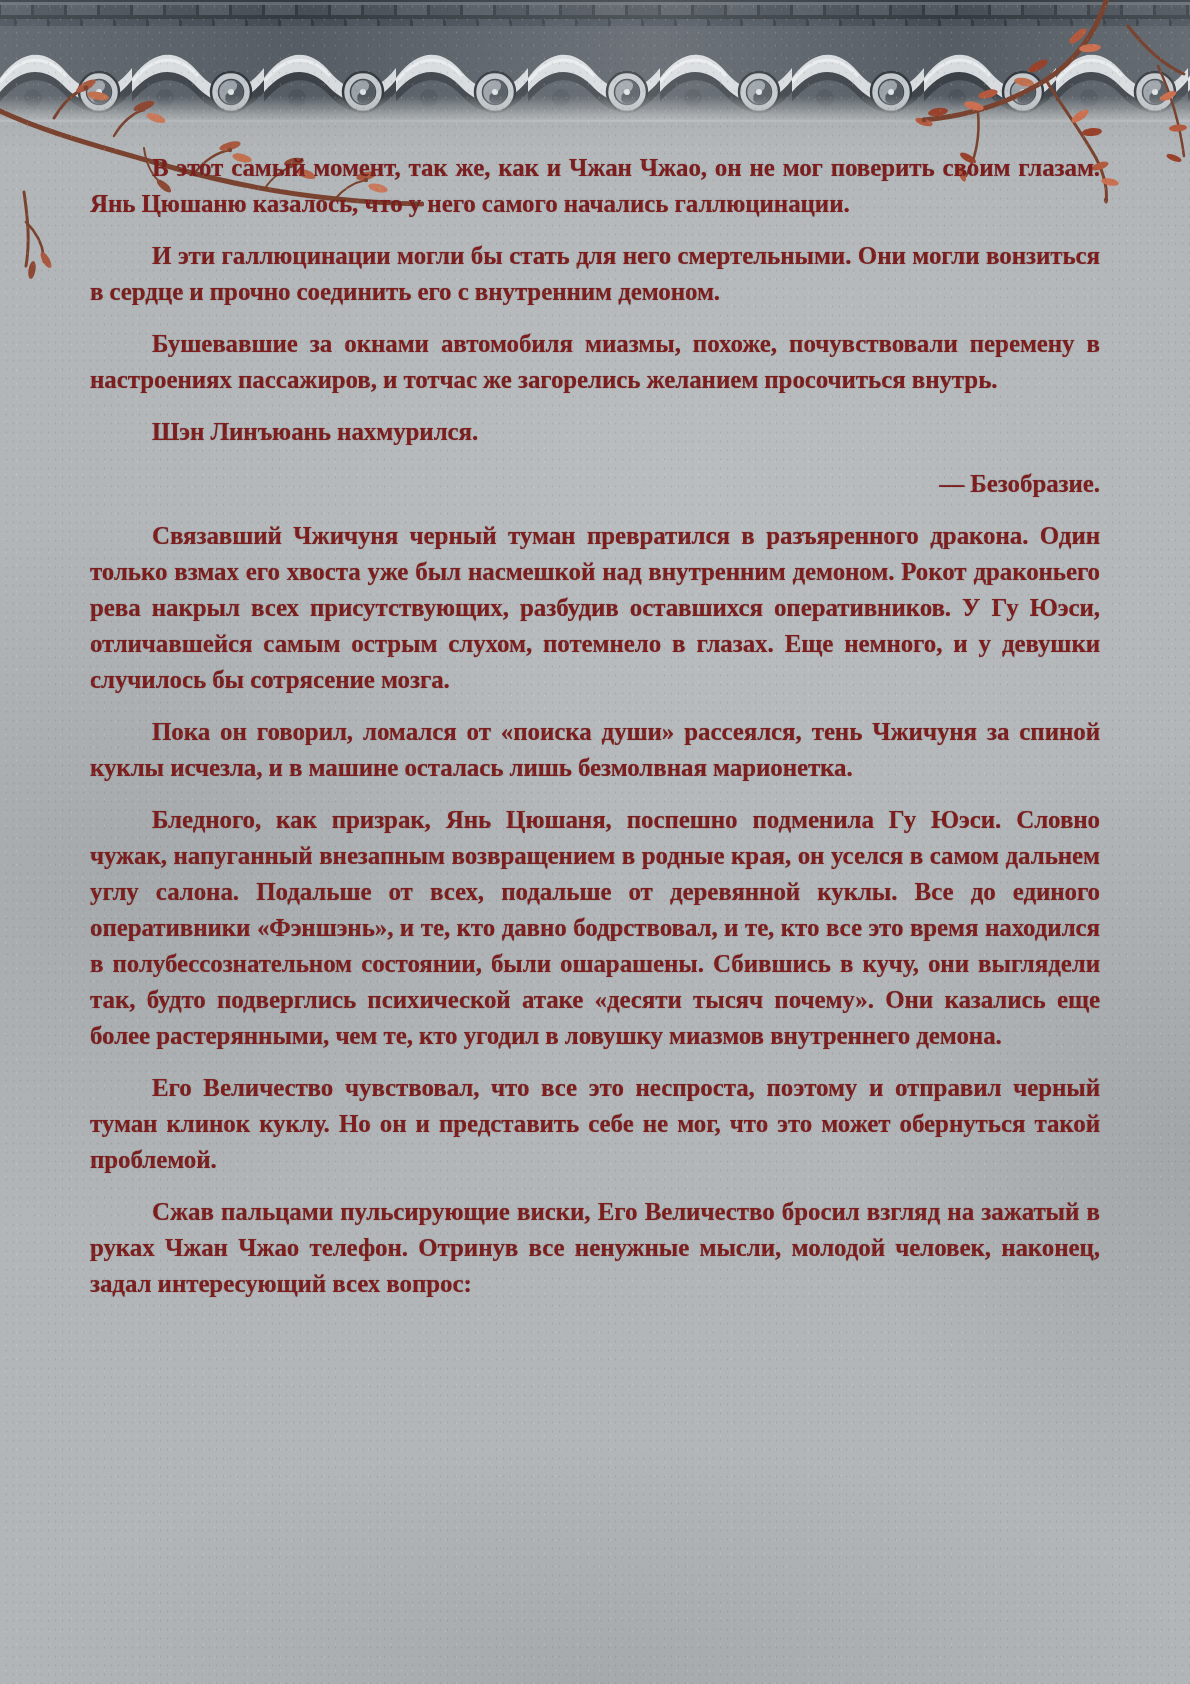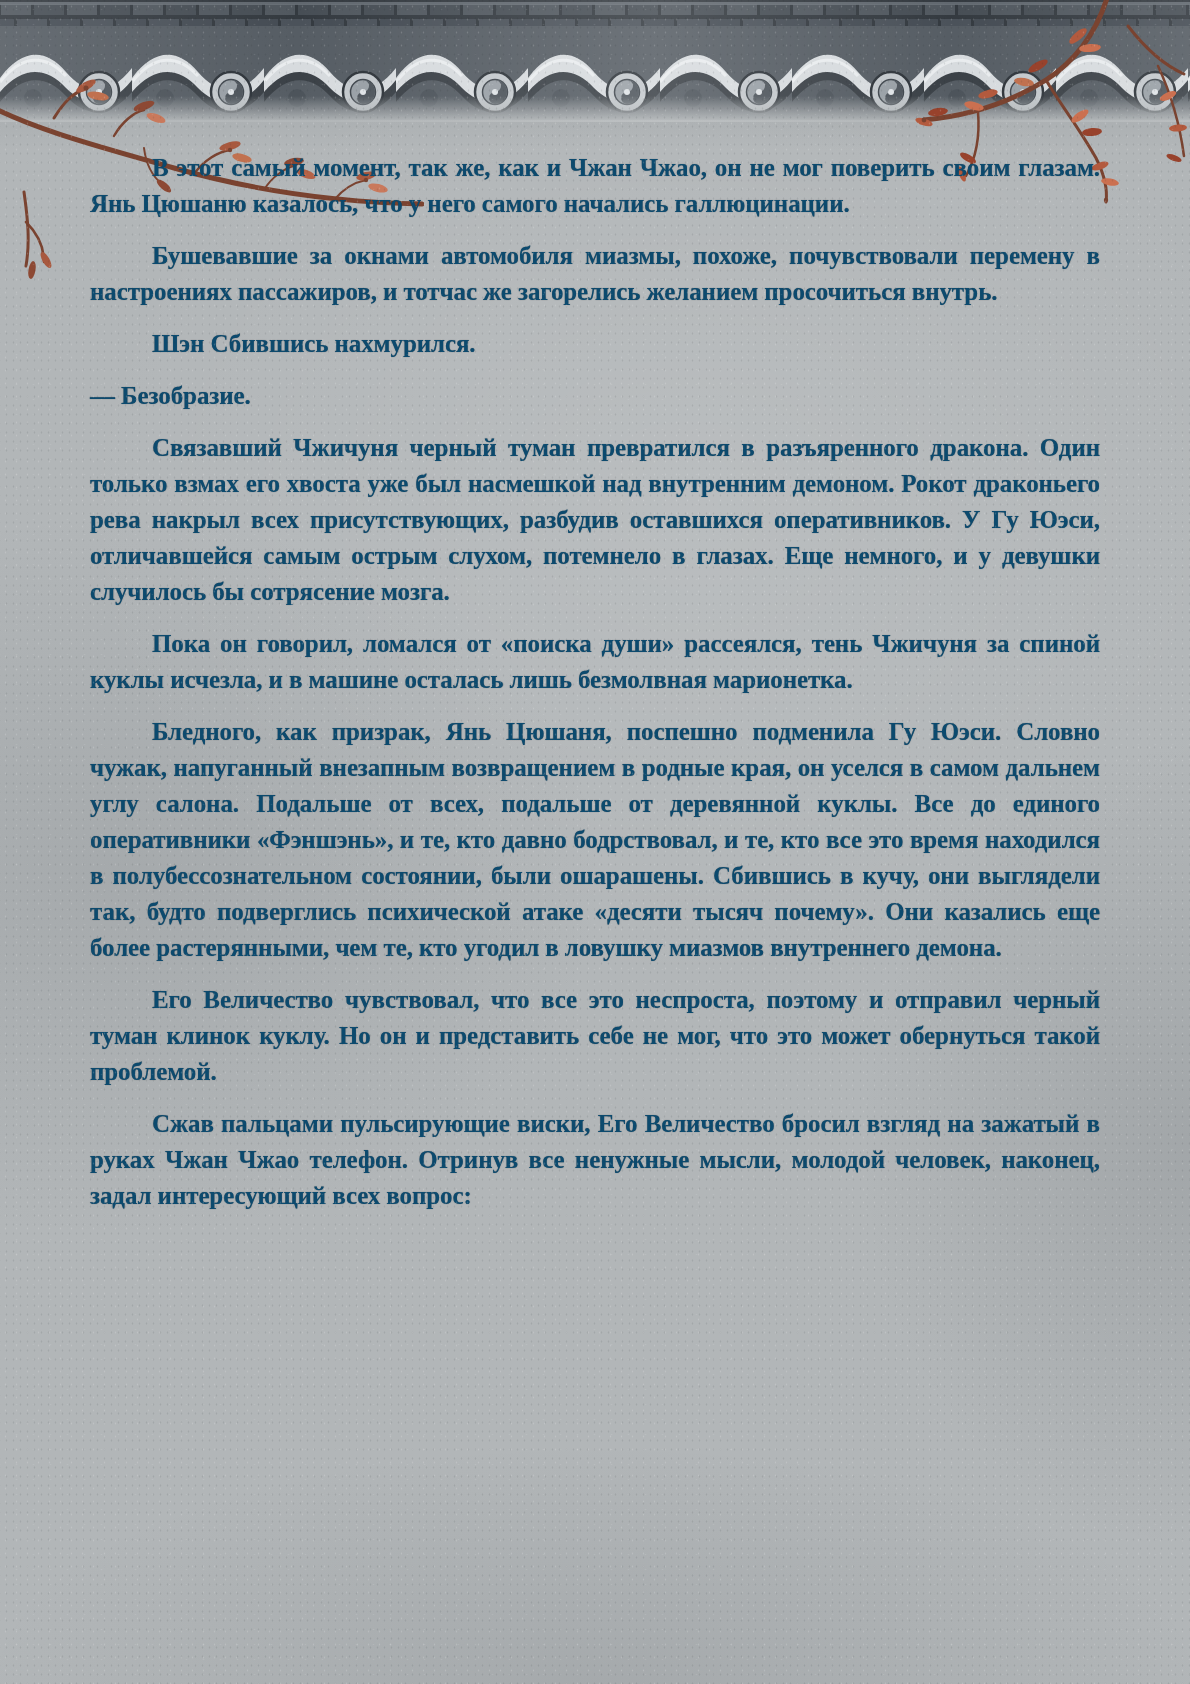--- a/index.html
+++ b/index.html
@@ -22,28 +22,28 @@
       radial-gradient(rgba(255,255,255,0.18) 0.5px, transparent 1.2px);
     background-size:11px 13px, 7px 9px, 17px 15px;
     background-position:0 0, 3px 5px, 8px 2px;
   }
   .tile-band{position:absolute;left:0;top:0;width:1190px;height:122px;}
   .branch{position:absolute;pointer-events:none;}
   .branch-left{left:-6px;top:52px;}
   .branch-right{left:828px;top:-4px;}
   .page-text{
     position:absolute;left:90px;top:150px;width:1010px;
-    color:#0c4a6e;font-size:25px;line-height:36px;font-weight:600;
+    color:#7f1d1d;font-size:25px;line-height:36px;font-weight:600;
     letter-spacing:-0.1px;
   }
   .page-text p{
     margin:0 0 16px 0;text-align:justify;text-indent:62px;
     text-shadow:0 0 1px rgba(38,38,42,0.55);
   }
-  .page-text p.dialogue{text-indent:0;text-align:left;}
+  .page-text p.dialogue{text-indent:0;text-align:right;}
 </style>
 </head>
 <body>
 
 <svg class="tile-band" width="1190" height="122" viewBox="0 0 1190 122" preserveAspectRatio="none" aria-hidden="true">
   <defs>
     <pattern id="ridge" width="66" height="34" patternUnits="userSpaceOnUse">
       <rect width="66" height="34" fill="#343a40"></rect>
       <rect x="1" y="4" width="30" height="11" fill="#51585f"></rect>
       <rect x="34" y="4" width="30" height="11" fill="#474e55"></rect>
@@ -142,22 +142,23 @@
     <ellipse cx="340" cy="100" rx="9" ry="3.5" fill="#cb7050" transform="rotate(-25 340 100)"></ellipse>
     <ellipse cx="350" cy="132" rx="9" ry="3.5" fill="#b35a3e" transform="rotate(-5 350 132)"></ellipse>
     <ellipse cx="346" cy="162" rx="8" ry="3" fill="#98422c" transform="rotate(20 346 162)"></ellipse>
     <circle cx="96" cy="124" r="2.4" fill="#7a4330"></circle>
     <circle cx="278" cy="204" r="2.2" fill="#7a4330"></circle>
   </g>
 </svg>
 
 <div class="page-text">
   <p>В этот самый момент, так же, как и Чжан Чжао, он не мог поверить своим глазам. Янь Цюшаню казалось, что у него самого начались галлюцинации.</p>
+  <p>И эти галлюцинации могли бы стать для него смертельными. Они могли вонзиться в сердце и прочно соединить его с внутренним демоном.</p>
   <p>Бушевавшие за окнами автомобиля миазмы, похоже, почувствовали перемену в настроениях пассажиров, и тотчас же загорелись желанием просочиться внутрь.</p>
-  <p>Шэн Сбившись нахмурился.</p>
+  <p>Шэн Линъюань нахмурился.</p>
   <p class="dialogue">— Безобразие.</p>
   <p>Связавший Чжичуня черный туман превратился в разъяренного дракона. Один только взмах его хвоста уже был насмешкой над внутренним демоном. Рокот драконьего рева накрыл всех присутствующих, разбудив оставшихся оперативников. У Гу Юэси, отличавшейся самым острым слухом, потемнело в глазах. Еще немного, и у девушки случилось бы сотрясение мозга.</p>
   <p>Пока он говорил, ломался от «поиска души» рассеялся, тень Чжичуня за спиной куклы исчезла, и в машине осталась лишь безмолвная марионетка.</p>
   <p>Бледного, как призрак, Янь Цюшаня, поспешно подменила Гу Юэси. Словно чужак, напуганный внезапным возвращением в родные края, он уселся в самом дальнем углу салона. Подальше от всех, подальше от деревянной куклы. Все до единого оперативники «Фэншэнь», и те, кто давно бодрствовал, и те, кто все это время находился в полубессознательном состоянии, были ошарашены. Сбившись в кучу, они выглядели так, будто подверглись психической атаке «десяти тысяч почему». Они казались еще более растерянными, чем те, кто угодил в ловушку миазмов внутреннего демона.</p>
   <p>Его Величество чувствовал, что все это неспроста, поэтому и отправил черный туман клинок куклу. Но он и представить себе не мог, что это может обернуться такой проблемой.</p>
   <p>Сжав пальцами пульсирующие виски, Его Величество бросил взгляд на зажатый в руках Чжан Чжао телефон. Отринув все ненужные мысли, молодой человек, наконец, задал интересующий всех вопрос:</p>
 </div>
 
 <div class="texture"></div>
 

